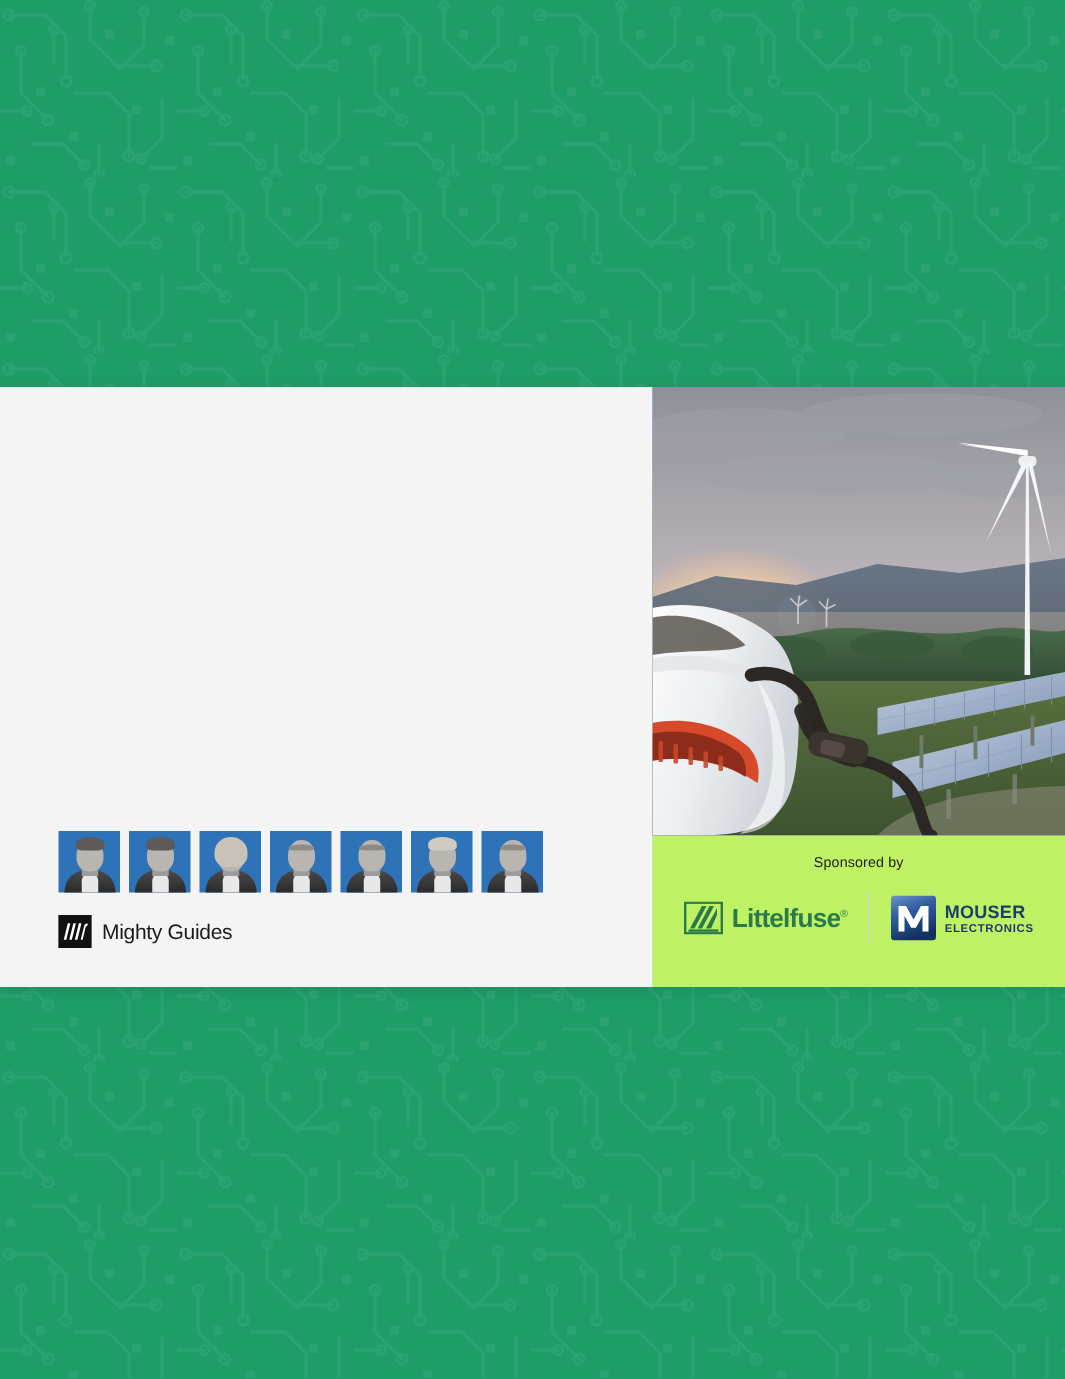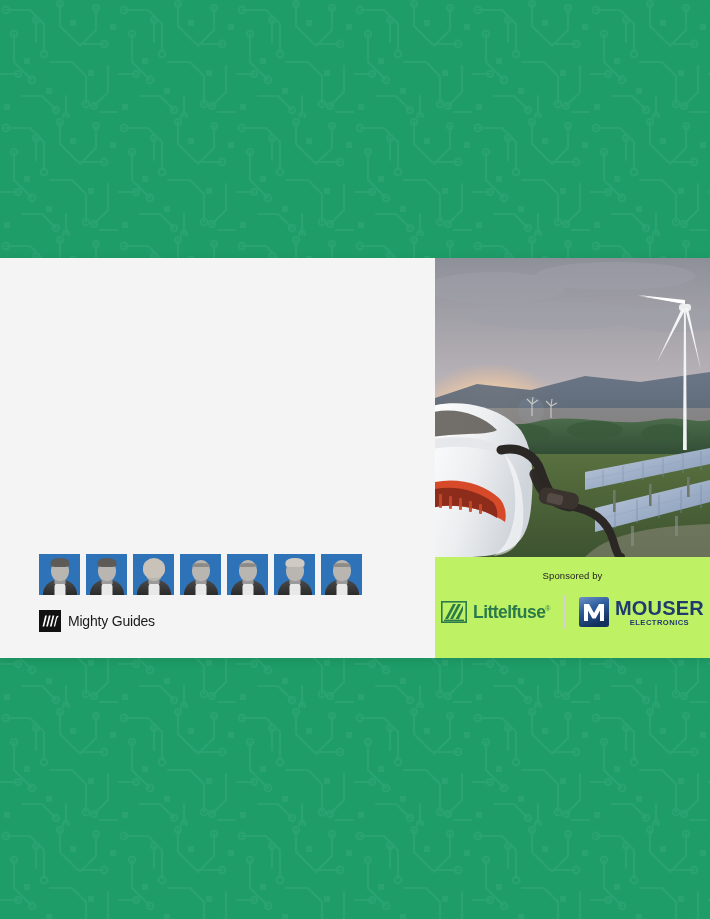--- a/index.html
+++ b/index.html
@@ -229,21 +229,21 @@
     font-size: 7px;
     vertical-align: super;
     font-weight: 400;
   }
 
   
   #mouser-logo { display: flex; align-items: center; gap: 6px; }
   #mouser-mark { width: 30px; height: 30px; display: block; }
   #mouser-text { display: flex; flex-direction: column; line-height: 1; }
   #mouser-name {
-    font-size: 20px;
+    font-size: 12px;
     font-weight: 700;
     color: #1F3A6E;
     letter-spacing: 0.2px;
   }
   #mouser-sub {
     font-size: 7.6px;
     font-weight: 700;
     color: #1F3A6E;
     letter-spacing: 0.45px;
     margin-top: 1px;

